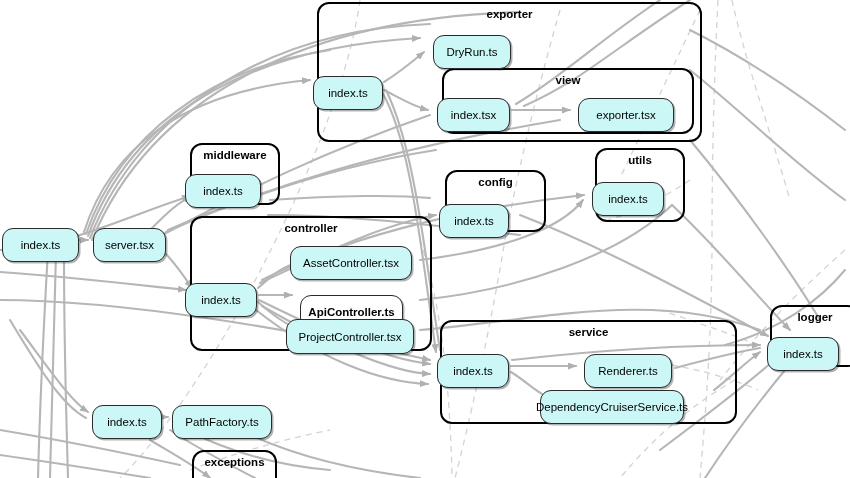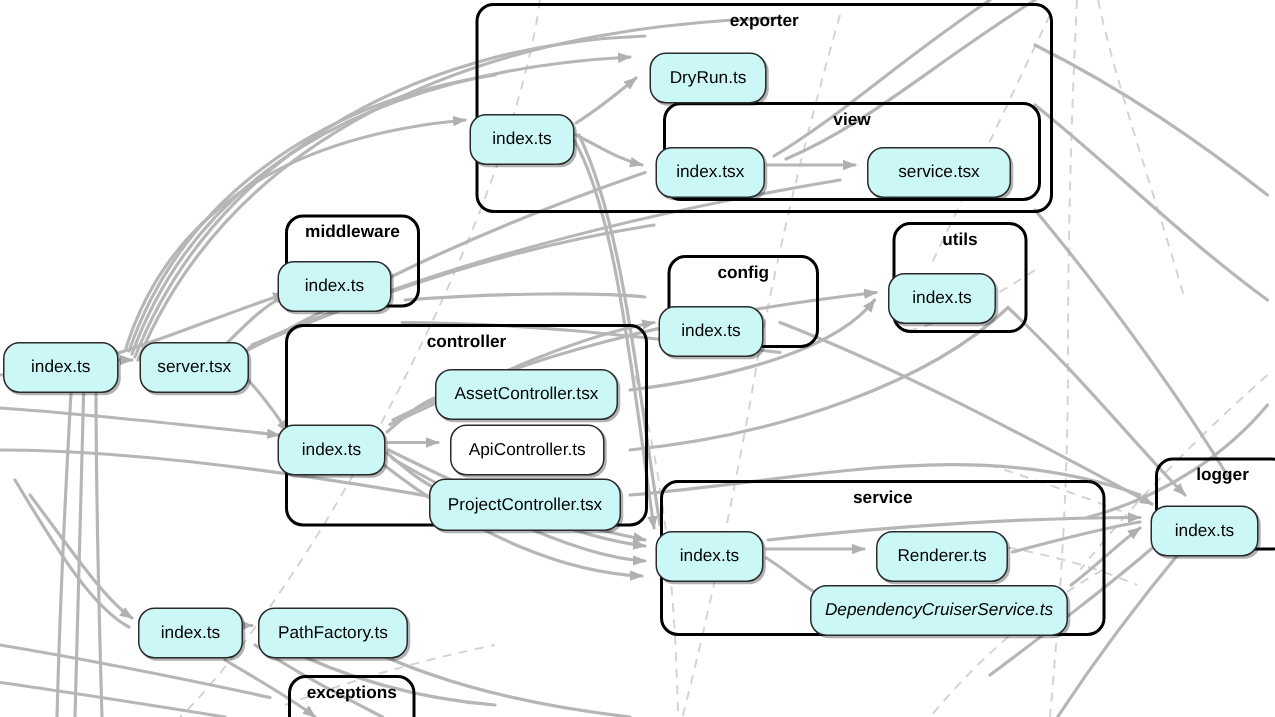--- a/index.html
+++ b/index.html
@@ -226,41 +226,41 @@
   <div class="node fill-cyan" style="left:2px;top:228px;width:77px;height:24px;">index.ts</div>
 
   <div class="node fill-cyan" style="left:93px;top:228px;width:73px;height:24px;">server.tsx</div>
 
   <div class="node fill-cyan" style="left:313px;top:76px;width:70px;height:24px;">index.ts</div>
 
   <div class="node fill-cyan" style="left:433px;top:35px;width:78px;height:24px;">DryRun.ts</div>
 
   <div class="node fill-cyan" style="left:437px;top:98px;width:73px;height:24px;">index.tsx</div>
 
-  <div class="node fill-cyan" style="left:578px;top:98px;width:96px;height:24px;">service.tsx</div>
+  <div class="node fill-cyan" style="left:578px;top:98px;width:96px;height:24px;">exporter.tsx</div>
 
   <div class="node fill-cyan" style="left:185px;top:174px;width:76px;height:24px;">index.ts</div>
 
   <div class="node fill-cyan" style="left:439px;top:204px;width:70px;height:24px;">index.ts</div>
 
   <div class="node fill-cyan" style="left:592px;top:182px;width:72px;height:24px;">index.ts</div>
 
   <div class="node fill-cyan" style="left:185px;top:283px;width:72px;height:24px;">index.ts</div>
 
   <div class="node fill-cyan" style="left:290px;top:246px;width:122px;height:25px;">AssetController.tsx</div>
 
-  <div class="node fill-white" style="left:300px;top:283px;width:103px;height:25px;">ApiController.ts</div>
+  <div class="node fill-white" style="left:300px;top:295px;width:103px;height:25px;font-weight:bold;">ApiController.ts</div>
 
   <div class="node fill-cyan" style="left:286px;top:319px;width:128px;height:35px;">ProjectController.tsx</div>
 
   <div class="node fill-cyan" style="left:437px;top:354px;width:72px;height:25px;">index.ts</div>
 
   <div class="node fill-cyan" style="left:584px;top:354px;width:88px;height:25px;">Renderer.ts</div>
 
-  <div class="node fill-cyan" style="left:540px;top:390px;width:172px;height:25px;font-style:italic;">DependencyCruiserService.ts</div>
+  <div class="node fill-cyan" style="left:540px;top:390px;width:144px;height:25px;">DependencyCruiserService.ts</div>
 
   <div class="node fill-cyan" style="left:767px;top:337px;width:72px;height:25px;">index.ts</div>
 
   <div class="node fill-cyan" style="left:92px;top:405px;width:70px;height:25px;">index.ts</div>
 
   <div class="node fill-cyan" style="left:172px;top:405px;width:100px;height:25px;">PathFactory.ts</div>
 
 </div>
 
 </body></html>

